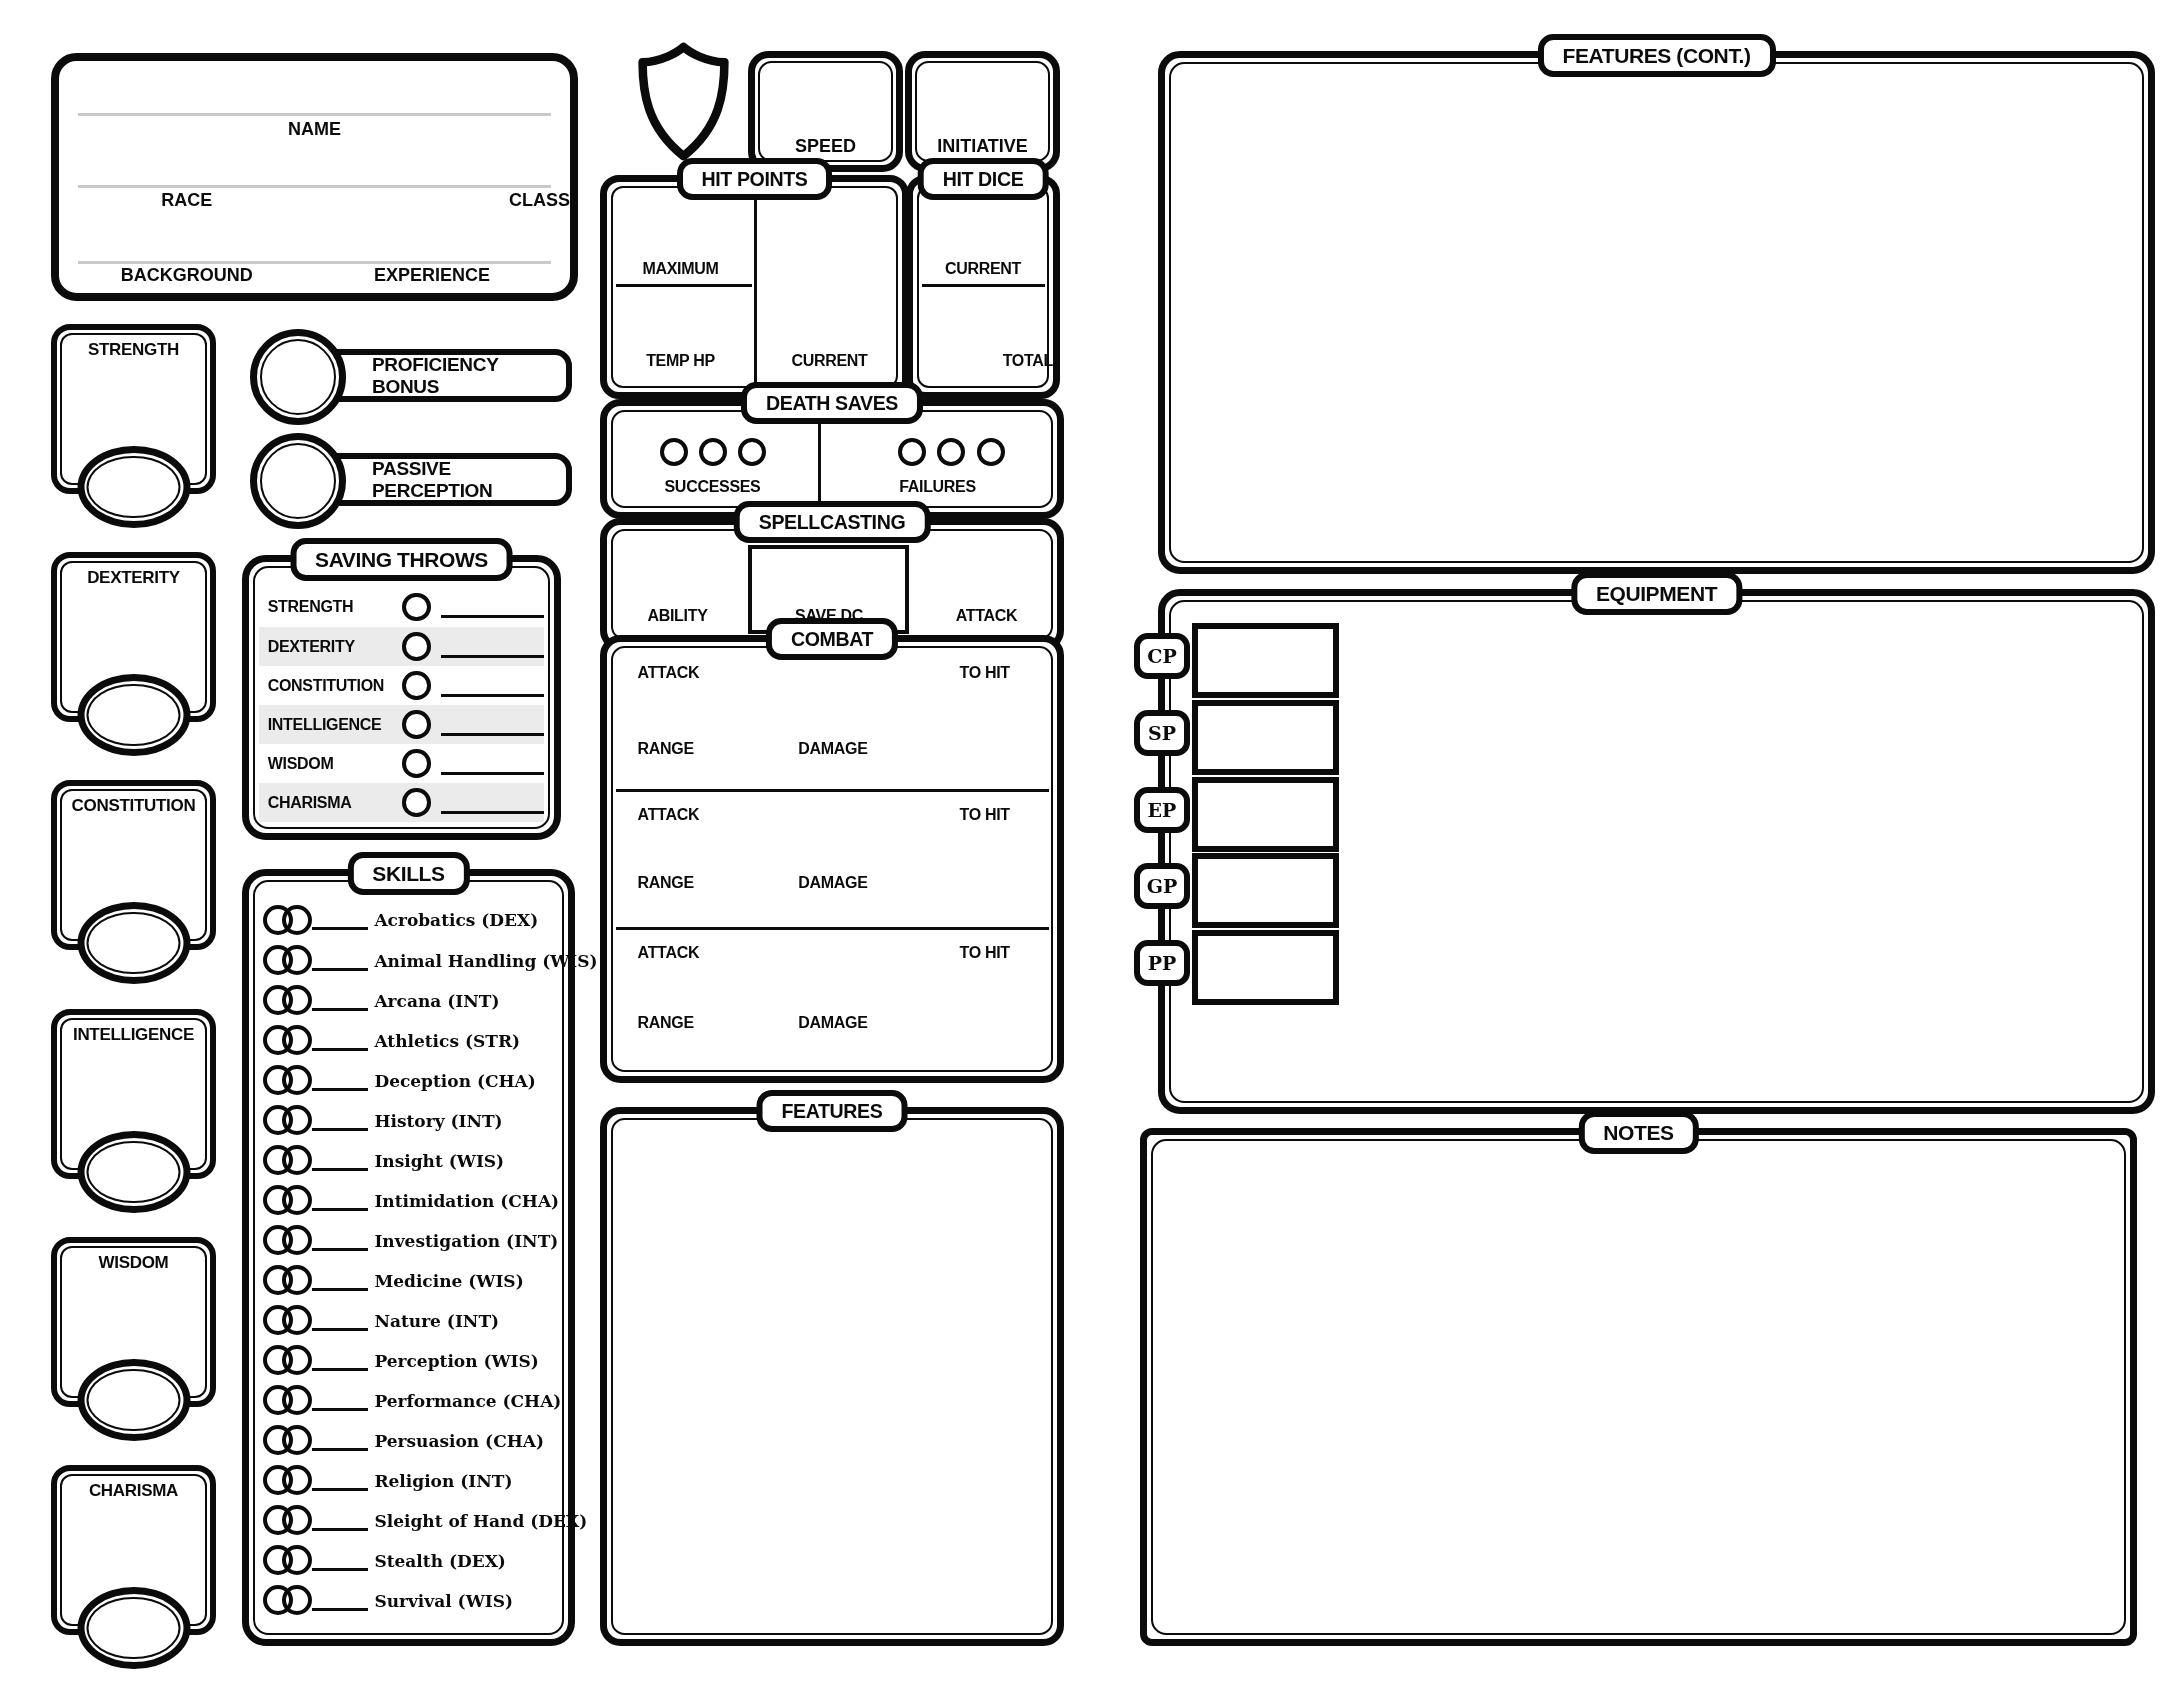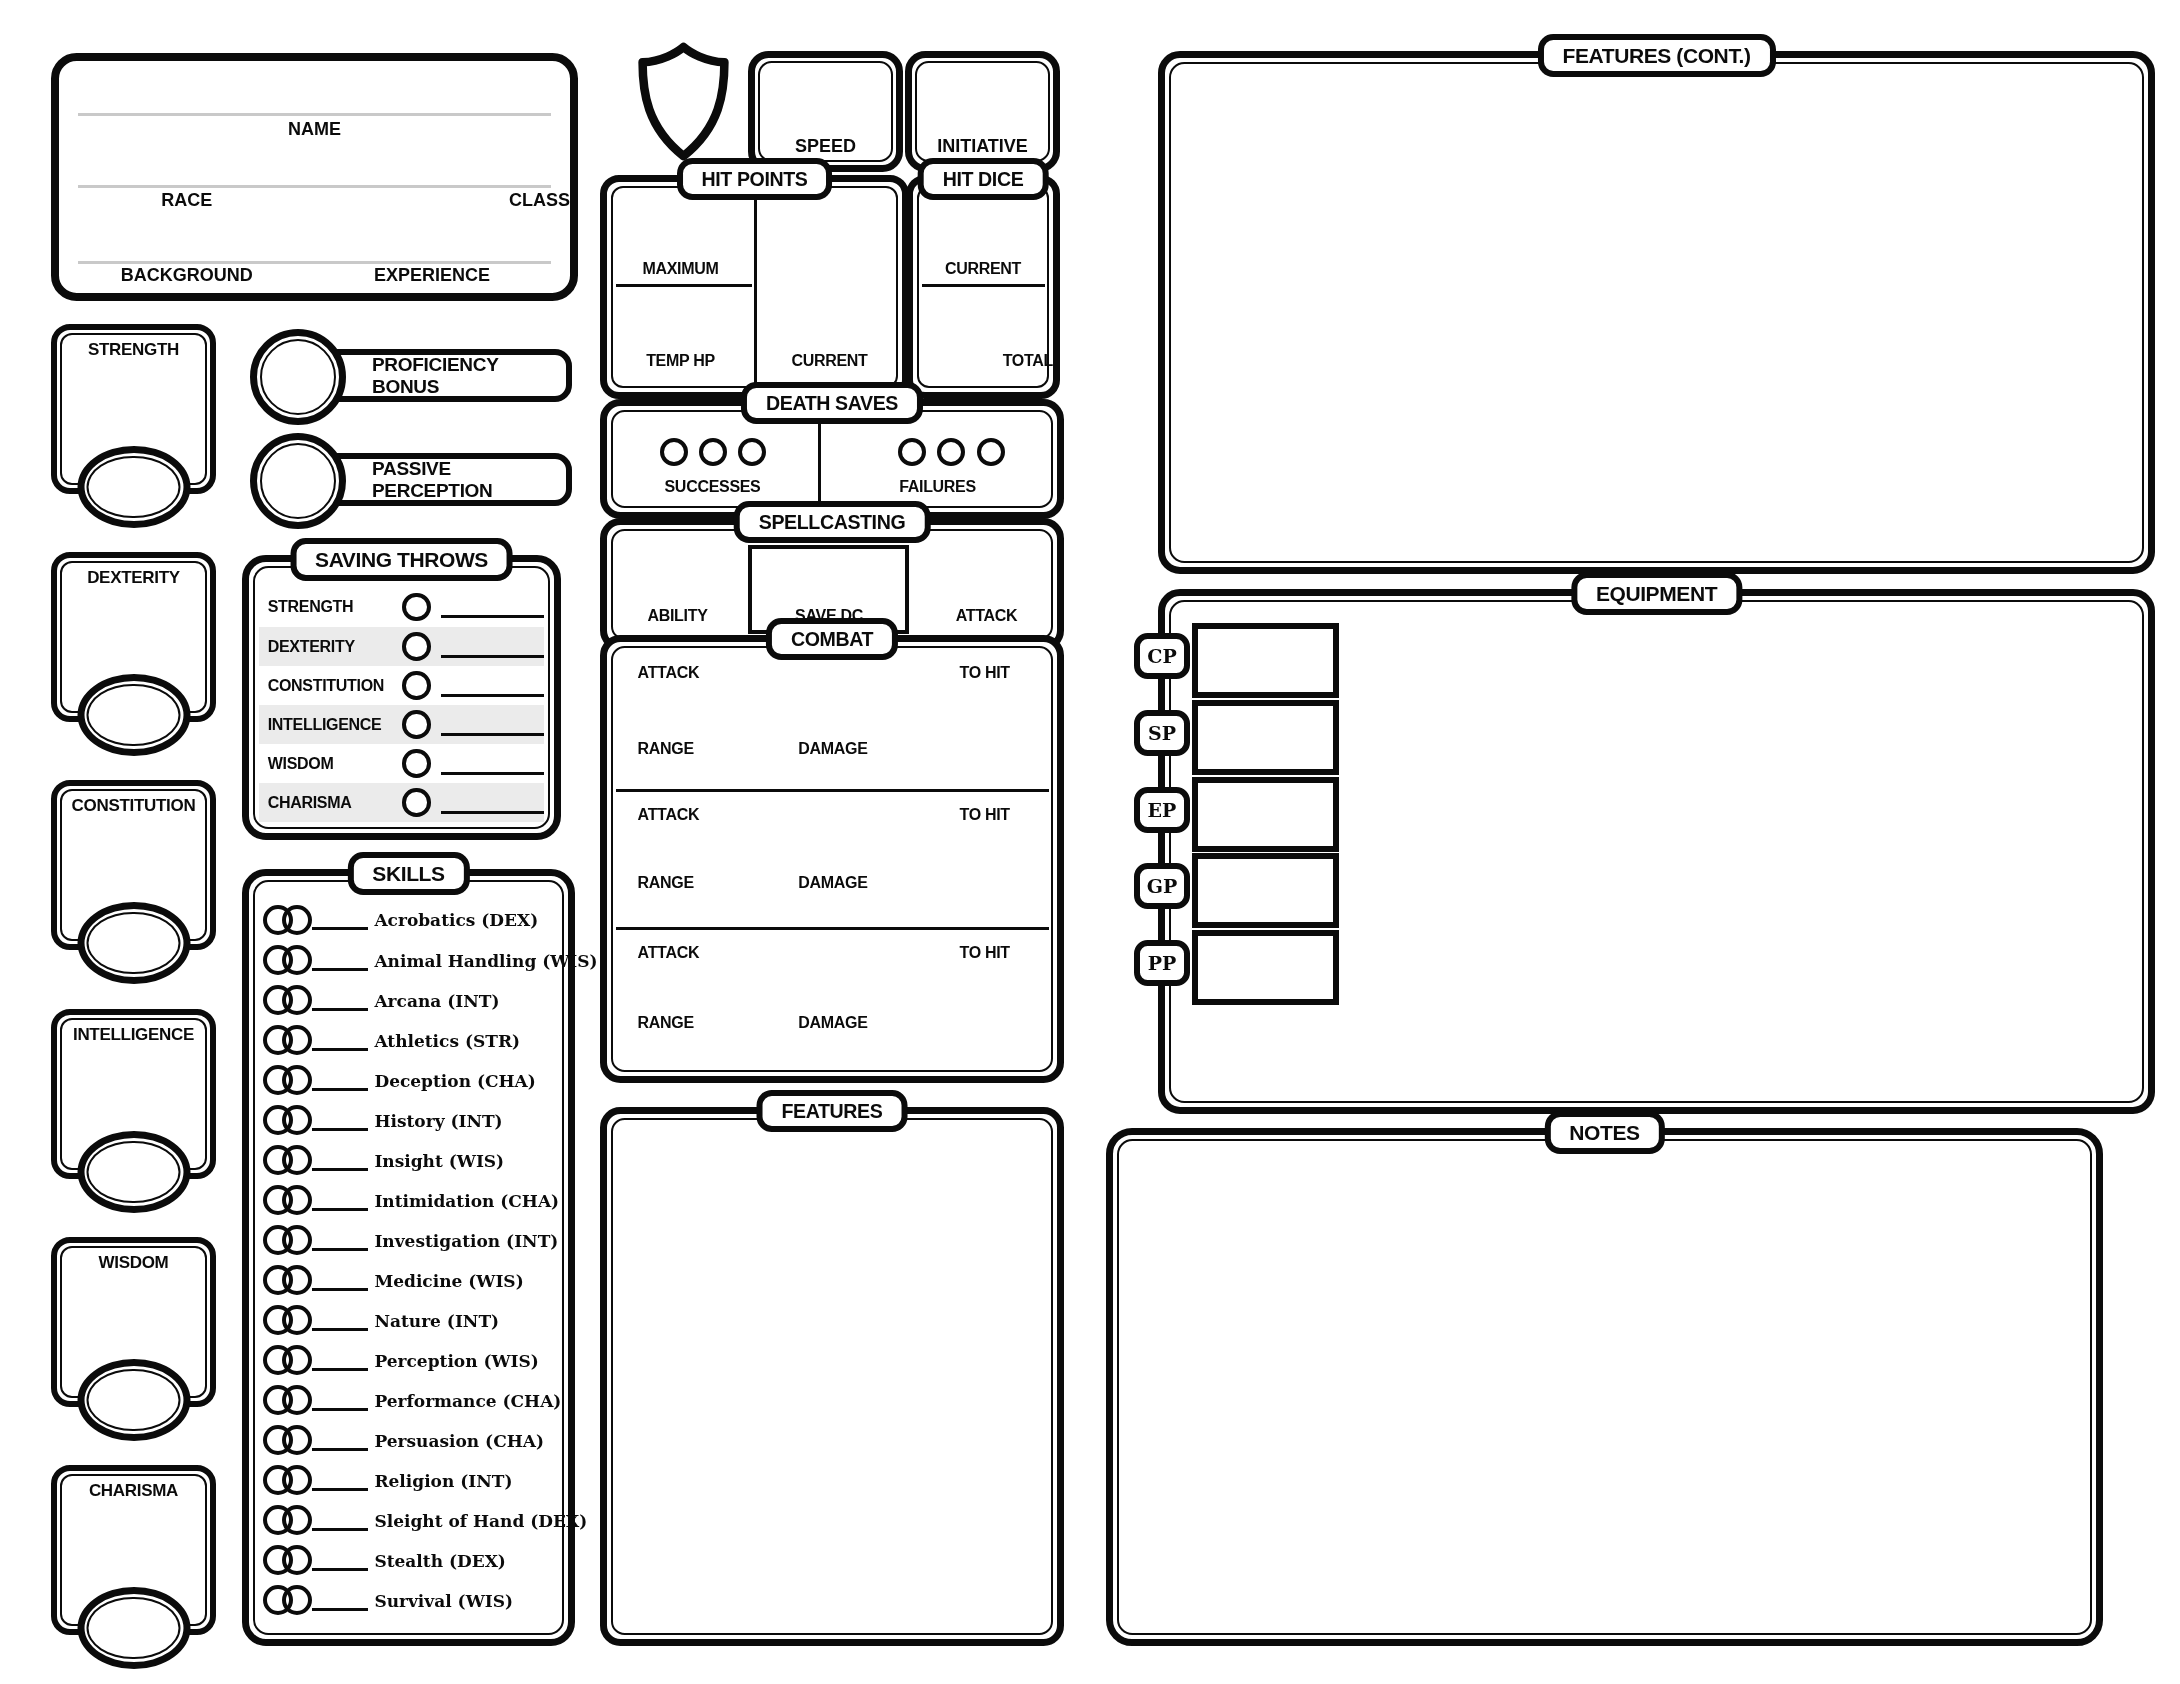--- a/index.html
+++ b/index.html
@@ -439,20 +439,20 @@
       </div>
     <div class="coin-box" style="top:257px;"></div>
     <div class="coin-tab" style="top:344px;">
         <span>PP</span>
       </div>
     <div class="coin-box" style="top:334px;"></div>
 
     <div class="fill-area" style="left:187px;"></div>
   </div>
 
-  <div class="panel" style="left:1106px;top:1128px;width:983px;height:504px;border-radius:26px;">
+  <div class="panel" style="left:1140px;top:1128px;width:983px;height:504px;border-radius:12px;">
     <div class="inner" style="border-radius:15.3px;"></div>
     <div class="tab" style="font-size:21px;">NOTES</div>
     <div class="fill-area"></div>
   </div>
 
 </div>
 
 
 </body></html>

